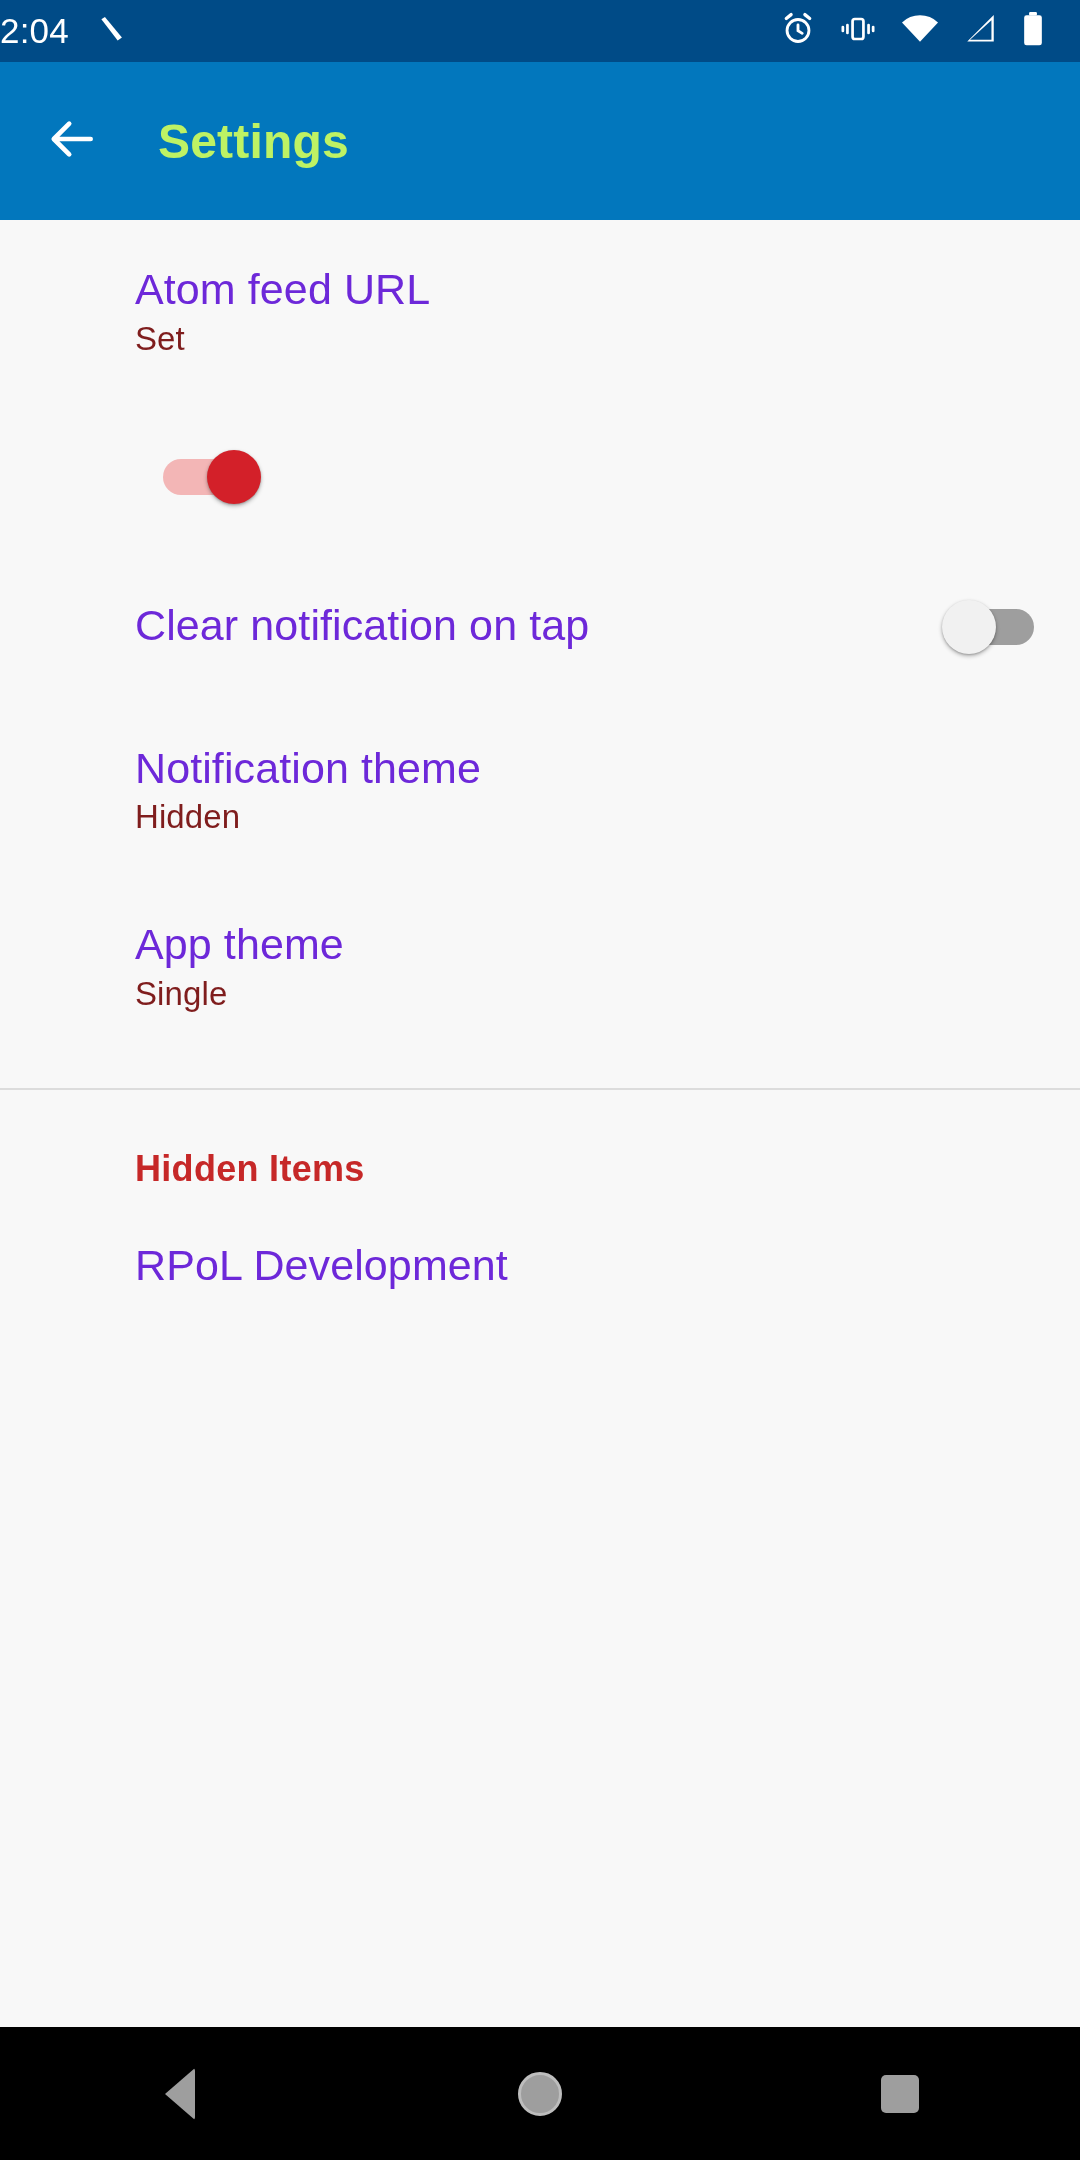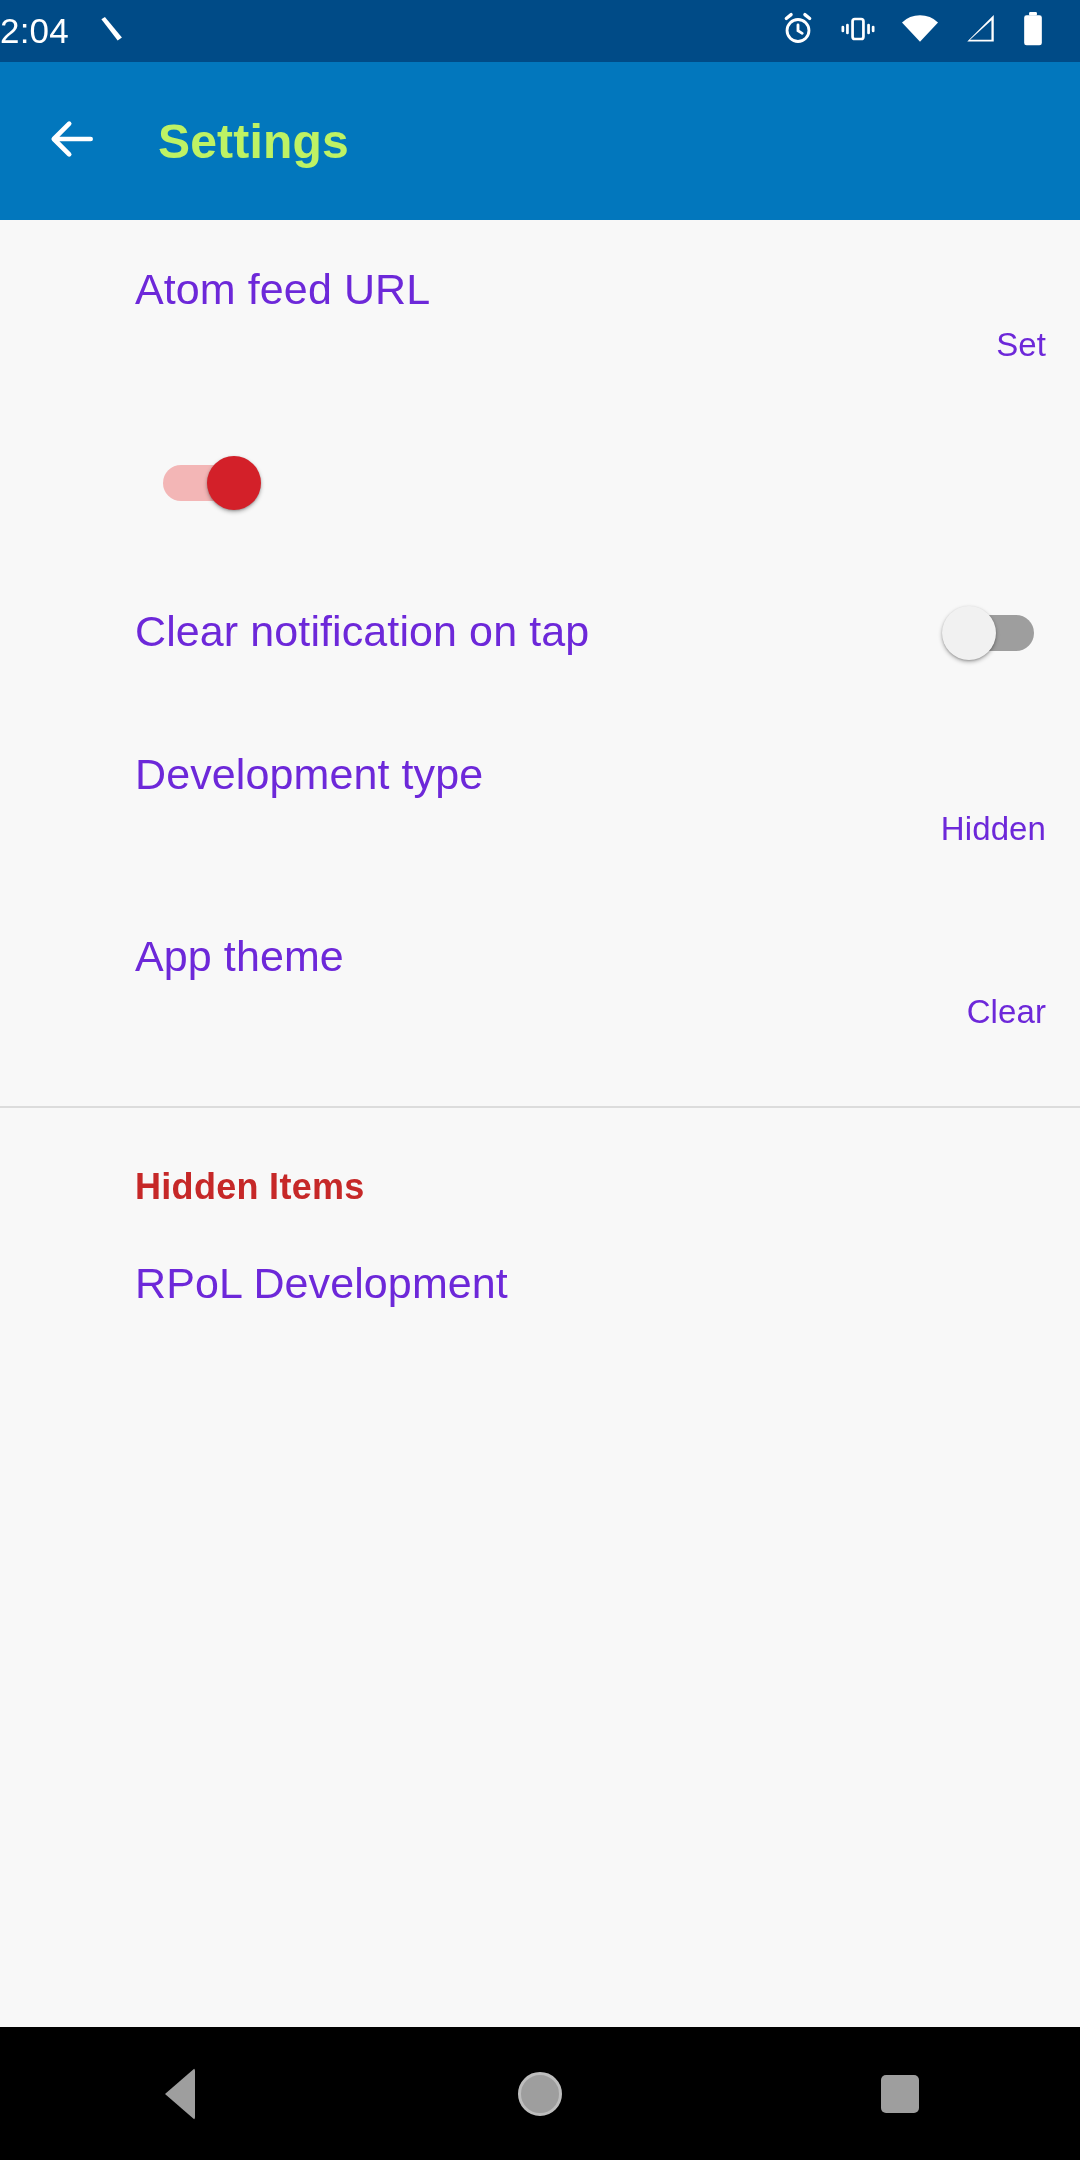--- a/index.html
+++ b/index.html
@@ -43,22 +43,22 @@
   .pref{
     position:relative; display:flex; align-items:center;
     padding:0 34px 0 135px; min-height:100px;
   }
   .pref-texts{ flex:1 1 auto; min-width:0; }
   .pref-title{
     font-size:43px; color:#6d28d9; font-weight:400;
     line-height:1.18; letter-spacing:0.1px;
   }
   .pref-summary{
-    font-size:33px; color:#6d28d9; font-weight:400;
-    line-height:1.3; margin-top:9px; letter-spacing:0.1px;text-align:right;
+    font-size:33px; color:#7f1d1d; font-weight:400;
+    line-height:1.3; margin-top:3px; letter-spacing:0.1px;
   }
 
   
   .row-atom     { padding-top:44px;  padding-bottom:38px; }
   .row-enable   { padding-top:46px;  padding-bottom:46px; }
   .row-clear    { padding-top:42px;  padding-bottom:42px; }
   .row-notiftype{ padding-top:44px;  padding-bottom:38px; }
   .row-apptheme { padding-top:42px;  padding-bottom:44px; }
 
   
@@ -197,29 +197,29 @@
         <div class="pref-title">Clear notification on tap</div>
       </div>
       <div class="switch off">
         <div class="sw-track"></div>
         <div class="sw-thumb"></div>
       </div>
     </div>
 
     <div class="pref row-notiftype">
       <div class="pref-texts">
-        <div class="pref-title">Development type</div>
+        <div class="pref-title">Notification theme</div>
         <div class="pref-summary">Hidden</div>
       </div>
     </div>
 
     <div class="pref row-apptheme">
       <div class="pref-texts">
         <div class="pref-title">App theme</div>
-        <div class="pref-summary">Clear</div>
+        <div class="pref-summary">Single</div>
       </div>
     </div>
 
     <div class="divider"></div>
 
     <div class="cat-header">Hidden Items</div>
 
     <div class="pref row-hidden-item">
       <div class="pref-texts">
         <div class="pref-title">RPoL Development</div>

